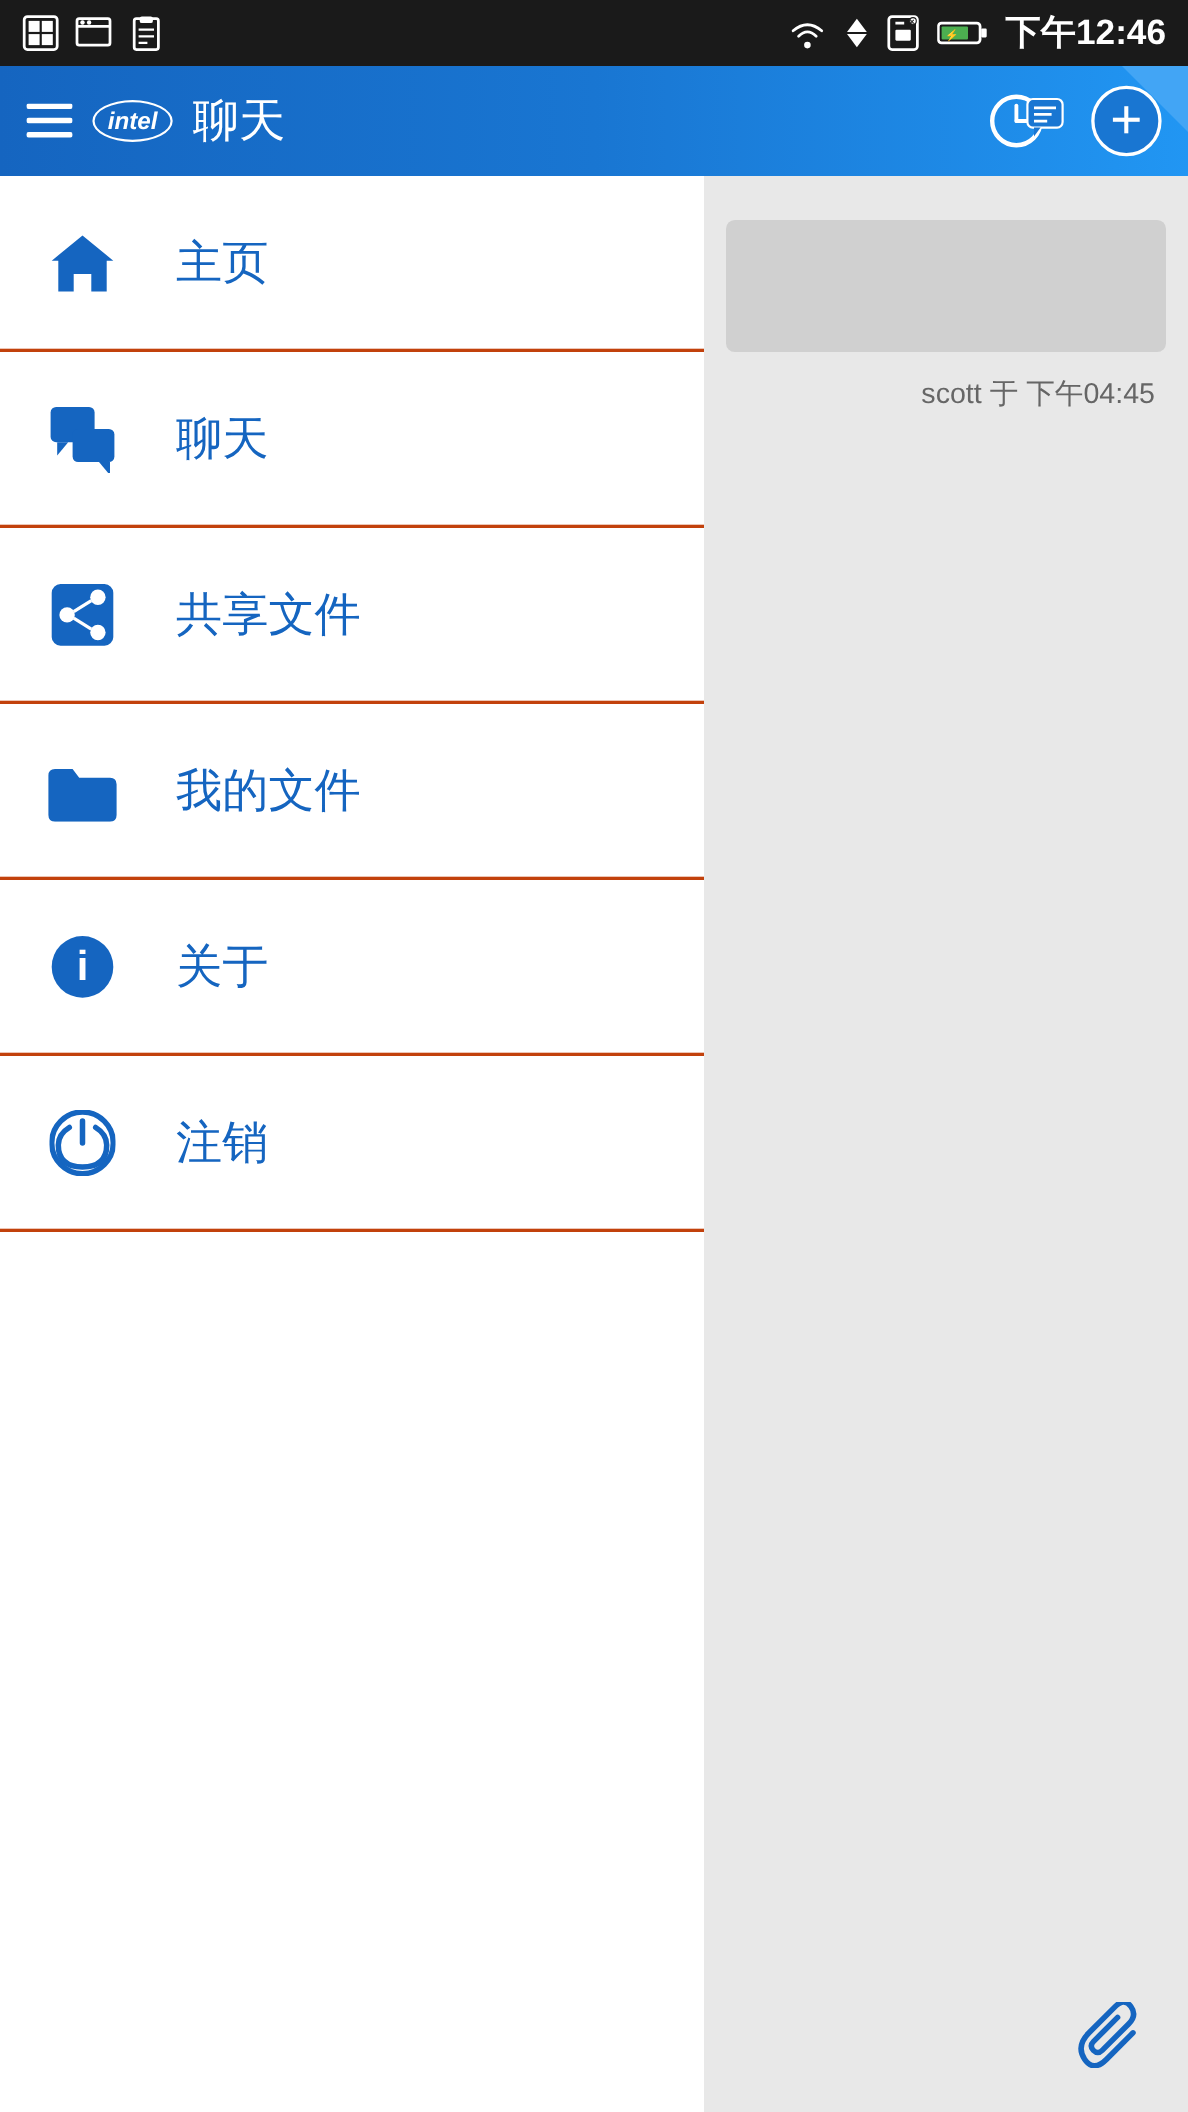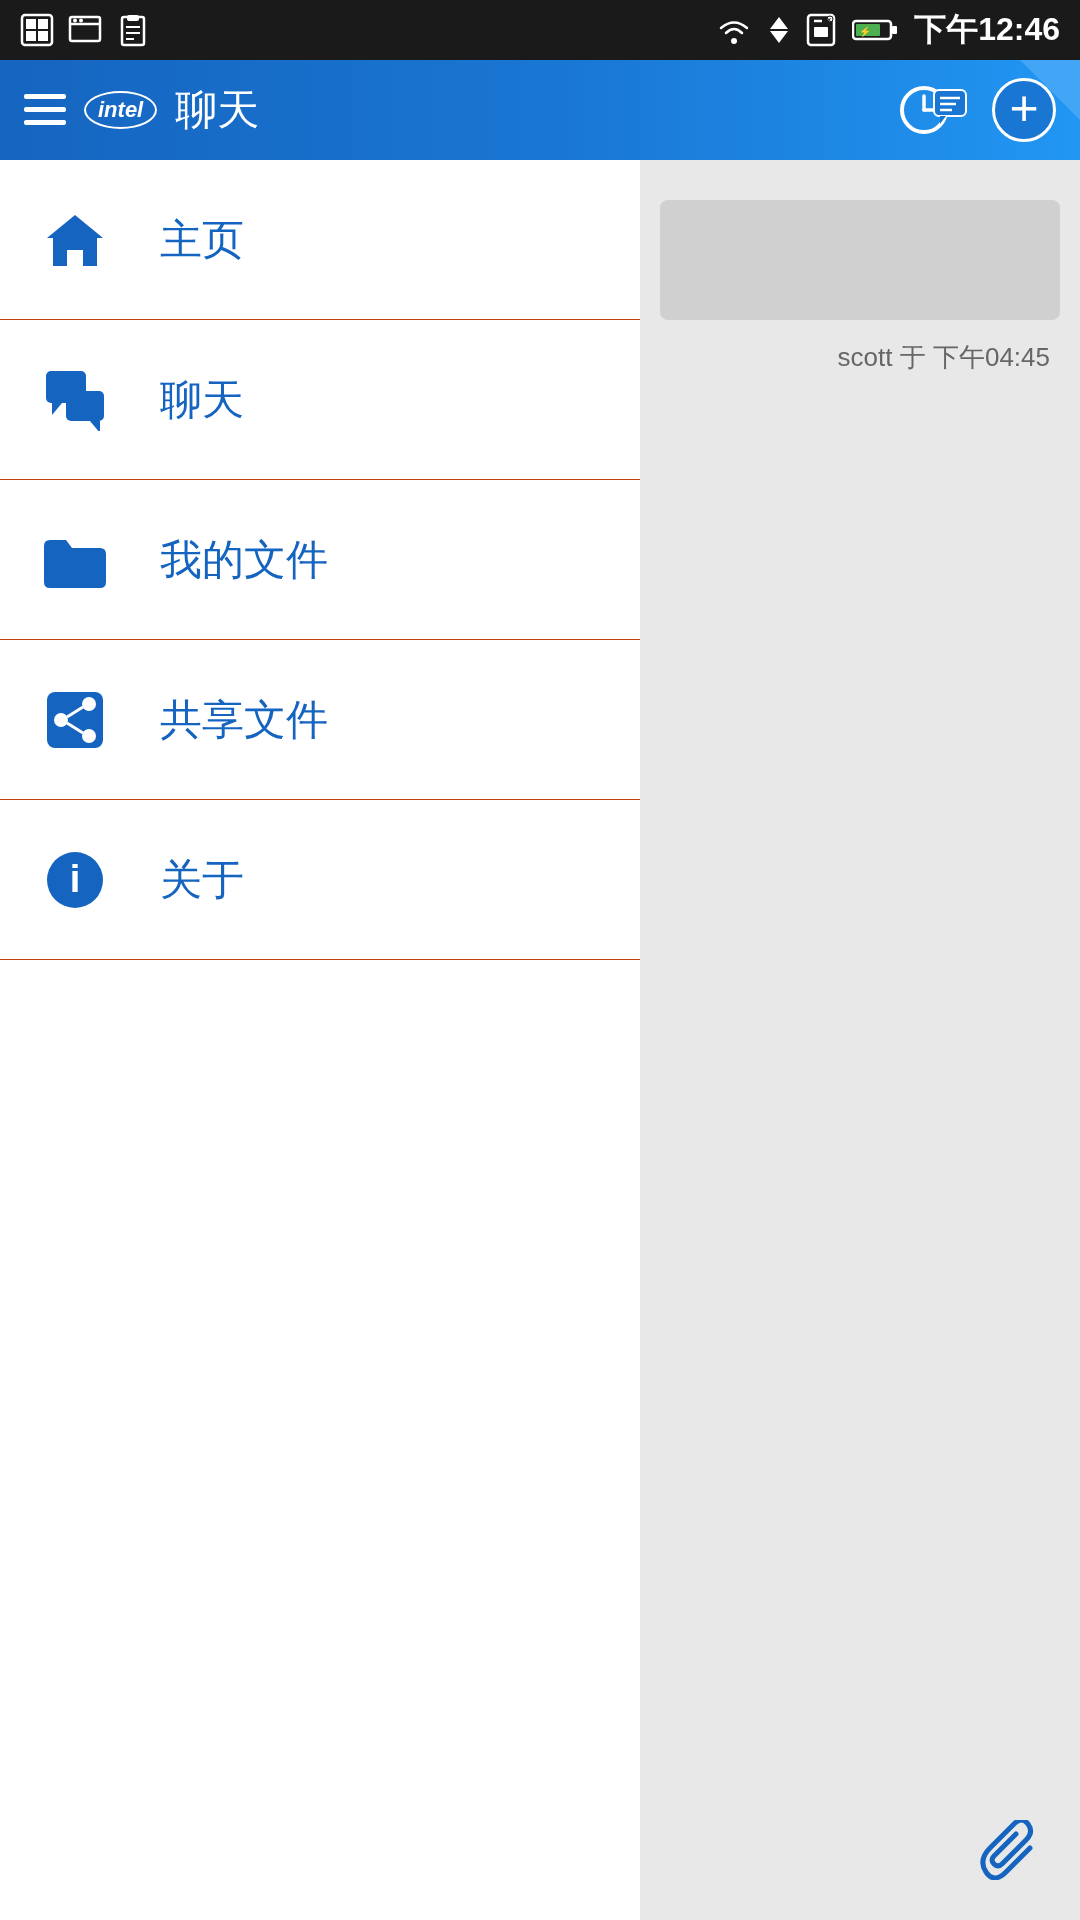--- a/index.html
+++ b/index.html
@@ -149,21 +149,21 @@
       background: white;
       z-index: 40;
       position: relative;
     }
 
     .sidebar-item {
       display: flex;
       align-items: center;
       padding: 0 40px;
       height: 160px;
-      border-bottom: 1px solid #c2410c;
+      border-bottom: 3px solid #c2410c;
       cursor: pointer;
       gap: 50px;
     }
 
     .sidebar-item-icon {
       width: 70px;
       height: 70px;
       display: flex;
       align-items: center;
       justify-content: center;
@@ -351,51 +351,61 @@
           <polygon points="8,34 18,34 8,46" fill="#1565c0"></polygon>
           <rect x="22" y="22" width="38" height="30" rx="5" fill="#1565c0"></rect>
           <polygon points="56,52 46,52 56,64" fill="#1565c0"></polygon>
         </svg>
       </div>
       <span class="sidebar-item-label">聊天</span>
     </div>
 
     <div class="sidebar-item">
       <div class="sidebar-item-icon">
-        <svg width="66" height="56" viewBox="0 0 66 56" fill="#1565c0">
-          <path d="M2 14 Q2 8 8 8 L24 8 L30 16 L58 16 Q64 16 64 22 L64 50 Q64 56 58 56 L8 56 Q2 56 2 50 Z"></path>
-        </svg>
-      </div>
-      <span class="sidebar-item-label">我的文件</span>
-    </div>
-
-    <div class="sidebar-item">
-      <div class="sidebar-item-icon">
         <svg width="60" height="60" viewBox="0 0 60 60" fill="none">
           <rect x="2" y="2" width="56" height="56" rx="8" fill="#1565c0"></rect>
           <circle cx="44" cy="14" r="7" fill="white"></circle>
           <circle cx="16" cy="30" r="7" fill="white"></circle>
           <circle cx="44" cy="46" r="7" fill="white"></circle>
           <line x1="22" y1="27" x2="38" y2="17" stroke="white" stroke-width="3"></line>
           <line x1="22" y1="33" x2="38" y2="43" stroke="white" stroke-width="3"></line>
         </svg>
       </div>
       <span class="sidebar-item-label">共享文件</span>
     </div>
 
     <div class="sidebar-item">
       <div class="sidebar-item-icon">
+        <svg width="66" height="56" viewBox="0 0 66 56" fill="#1565c0">
+          <path d="M2 14 Q2 8 8 8 L24 8 L30 16 L58 16 Q64 16 64 22 L64 50 Q64 56 58 56 L8 56 Q2 56 2 50 Z"></path>
+        </svg>
+      </div>
+      <span class="sidebar-item-label">我的文件</span>
+    </div>
+
+    <div class="sidebar-item">
+      <div class="sidebar-item-icon">
         <svg width="60" height="60" viewBox="0 0 60 60" fill="none">
           <circle cx="30" cy="30" r="28" fill="#1565c0"></circle>
           <text x="30" y="42" fill="white" font-size="38" font-weight="bold" text-anchor="middle" font-family="Arial">i</text>
         </svg>
       </div>
       <span class="sidebar-item-label">关于</span>
     </div>
 
+    <div class="sidebar-item">
+      <div class="sidebar-item-icon">
+        <svg width="60" height="60" viewBox="0 0 60 60" fill="none">
+          <circle cx="30" cy="30" r="28" fill="none" stroke="#1565c0" stroke-width="5"></circle>
+          <path d="M30 10 L30 30" stroke="#1565c0" stroke-width="5" stroke-linecap="round"></path>
+          <path d="M18 16 Q8 22 8 32 Q8 52 30 52 Q52 52 52 32 Q52 22 42 16" fill="none" stroke="#1565c0" stroke-width="5" stroke-linecap="round"></path>
+        </svg>
+      </div>
+      <span class="sidebar-item-label">注销</span>
+    </div>
 
   </div>
 
   <div class="right-panel">
     <div class="chat-bubble-area">
       <div class="chat-placeholder-box"></div>
       <div class="chat-timestamp">scott 于 下午04:45</div>
     </div>
 
     <div class="attachment-icon-area">

